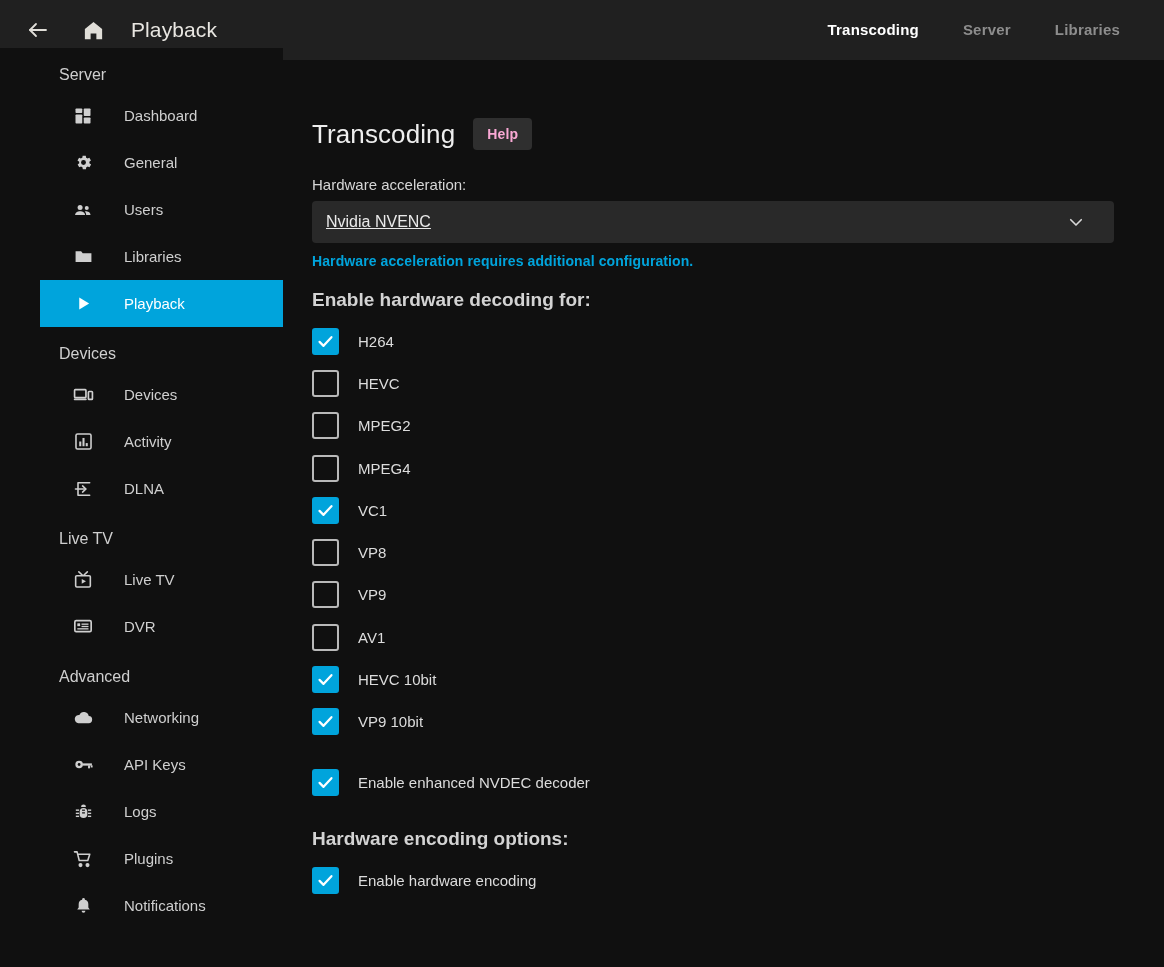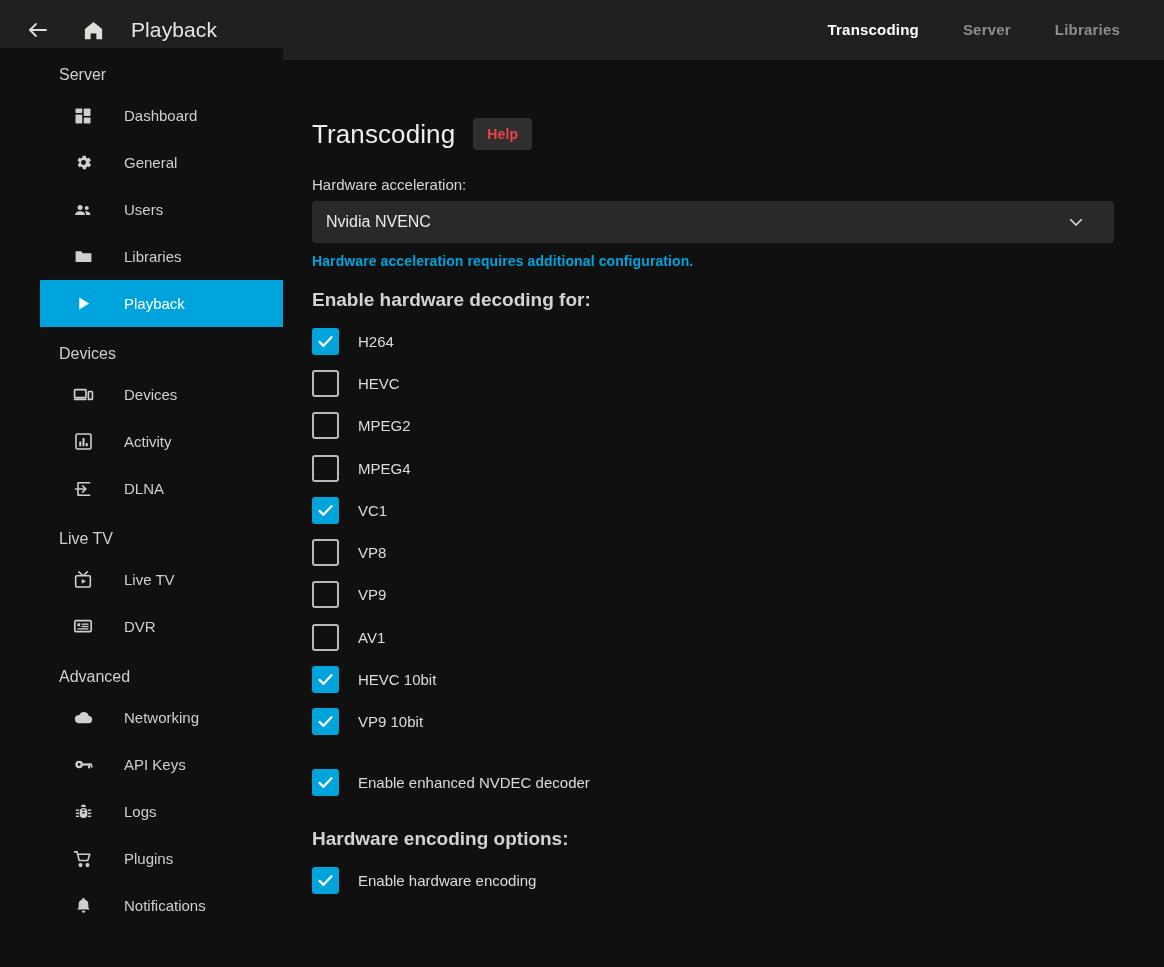--- a/index.html
+++ b/index.html
@@ -141,21 +141,21 @@
   }
   .page-title {
     font-size: 26px;
     font-weight: 400;
     color: #eeeeee;
     letter-spacing: 0.1px;
   }
   .help-btn {
     margin-left: 18px;
     background: #2f2f2f;
-    color: #ef4444;
+    color: #f9a8d4;
     border: none;
     border-radius: 4px;
     font-family: "Liberation Sans", sans-serif;
     font-size: 14px;
     font-weight: 700;
     padding: 8px 14px;
     cursor: pointer;
     letter-spacing: 0.2px;
   }
 
@@ -164,20 +164,21 @@
   .field-label {
     font-size: 15px;
     color: #d6d6d6;
     margin-bottom: 8px;
   }
 
   .select-wrap {
     position: relative;
     width: 787px;
     height: 42px;
+    text-decoration: underline;
   }
   .select-box {
     width: 802px;
     height: 42px;
     background: #292929;
     border: none;
     border-radius: 4px;
     color: #eaeaea;
     font-family: "Liberation Sans", sans-serif;
     font-size: 16px;

